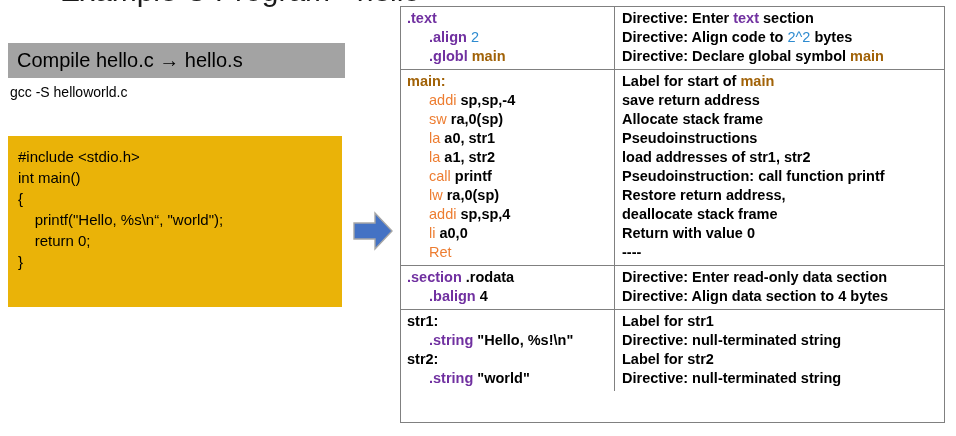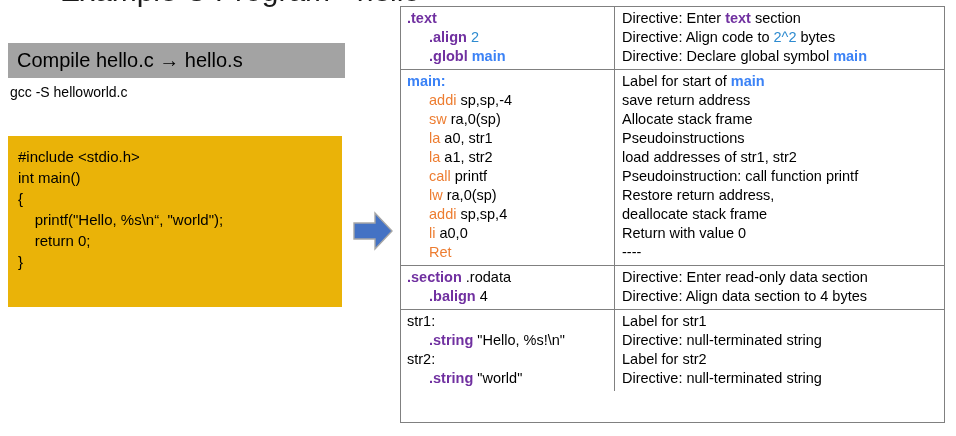--- a/index.html
+++ b/index.html
@@ -103,22 +103,22 @@
   }
   .ind{padding-left:22px;}
   .drow{
     font-size:14.5px;
     line-height:19px;
     white-space:nowrap;
   }
   .purple{color:#7030A0;font-weight:bold;}
   .blue{color:#2E8BD0;}
   .orange{color:#ED7D31;}
-  .bk{color:#3b82f6;font-weight:bold;}
-  .plain{color:#000000;font-weight:normal;}
+  .bk{color:#a16207;font-weight:bold;}
+  .plain{color:#000000;font-weight:bold;}
 </style>
 </head>
 <body>
 
 <div class="slide">
 
   <div id="slide-title">Example C Program - hello.c</div>
 
   <div id="compile-banner">
     <span class="banner-text">Compile hello.c → hello.s</span>

